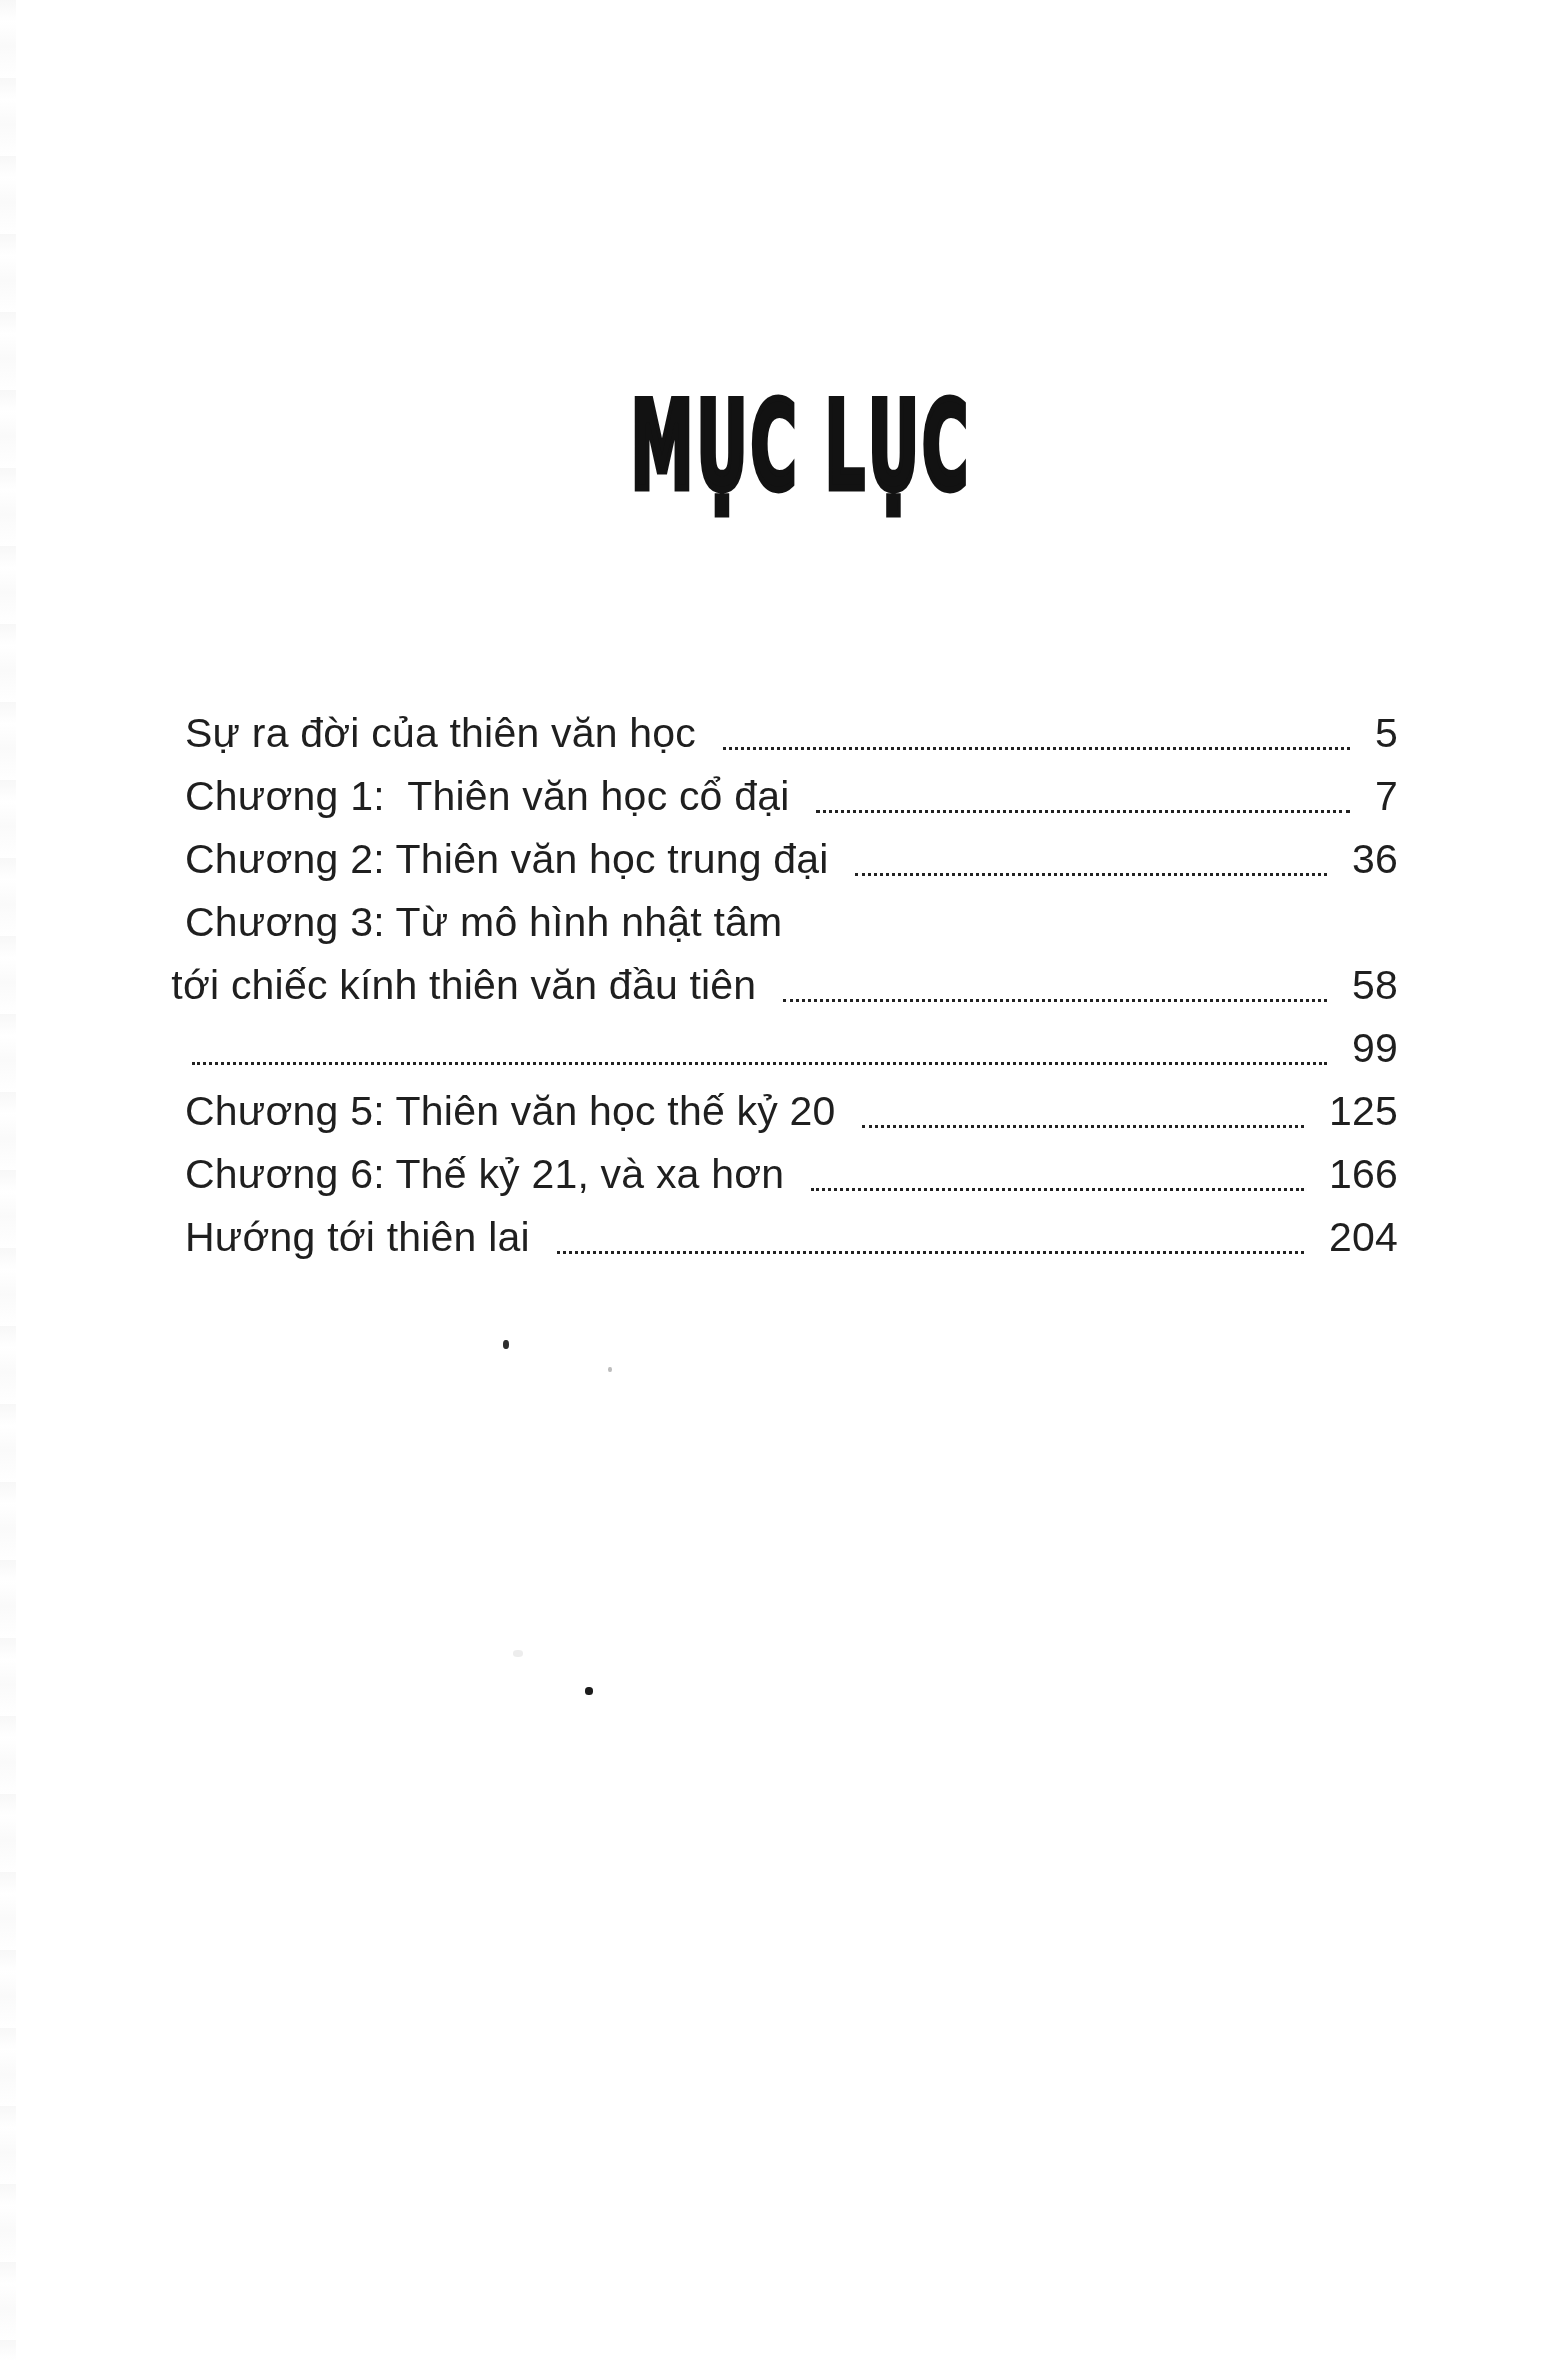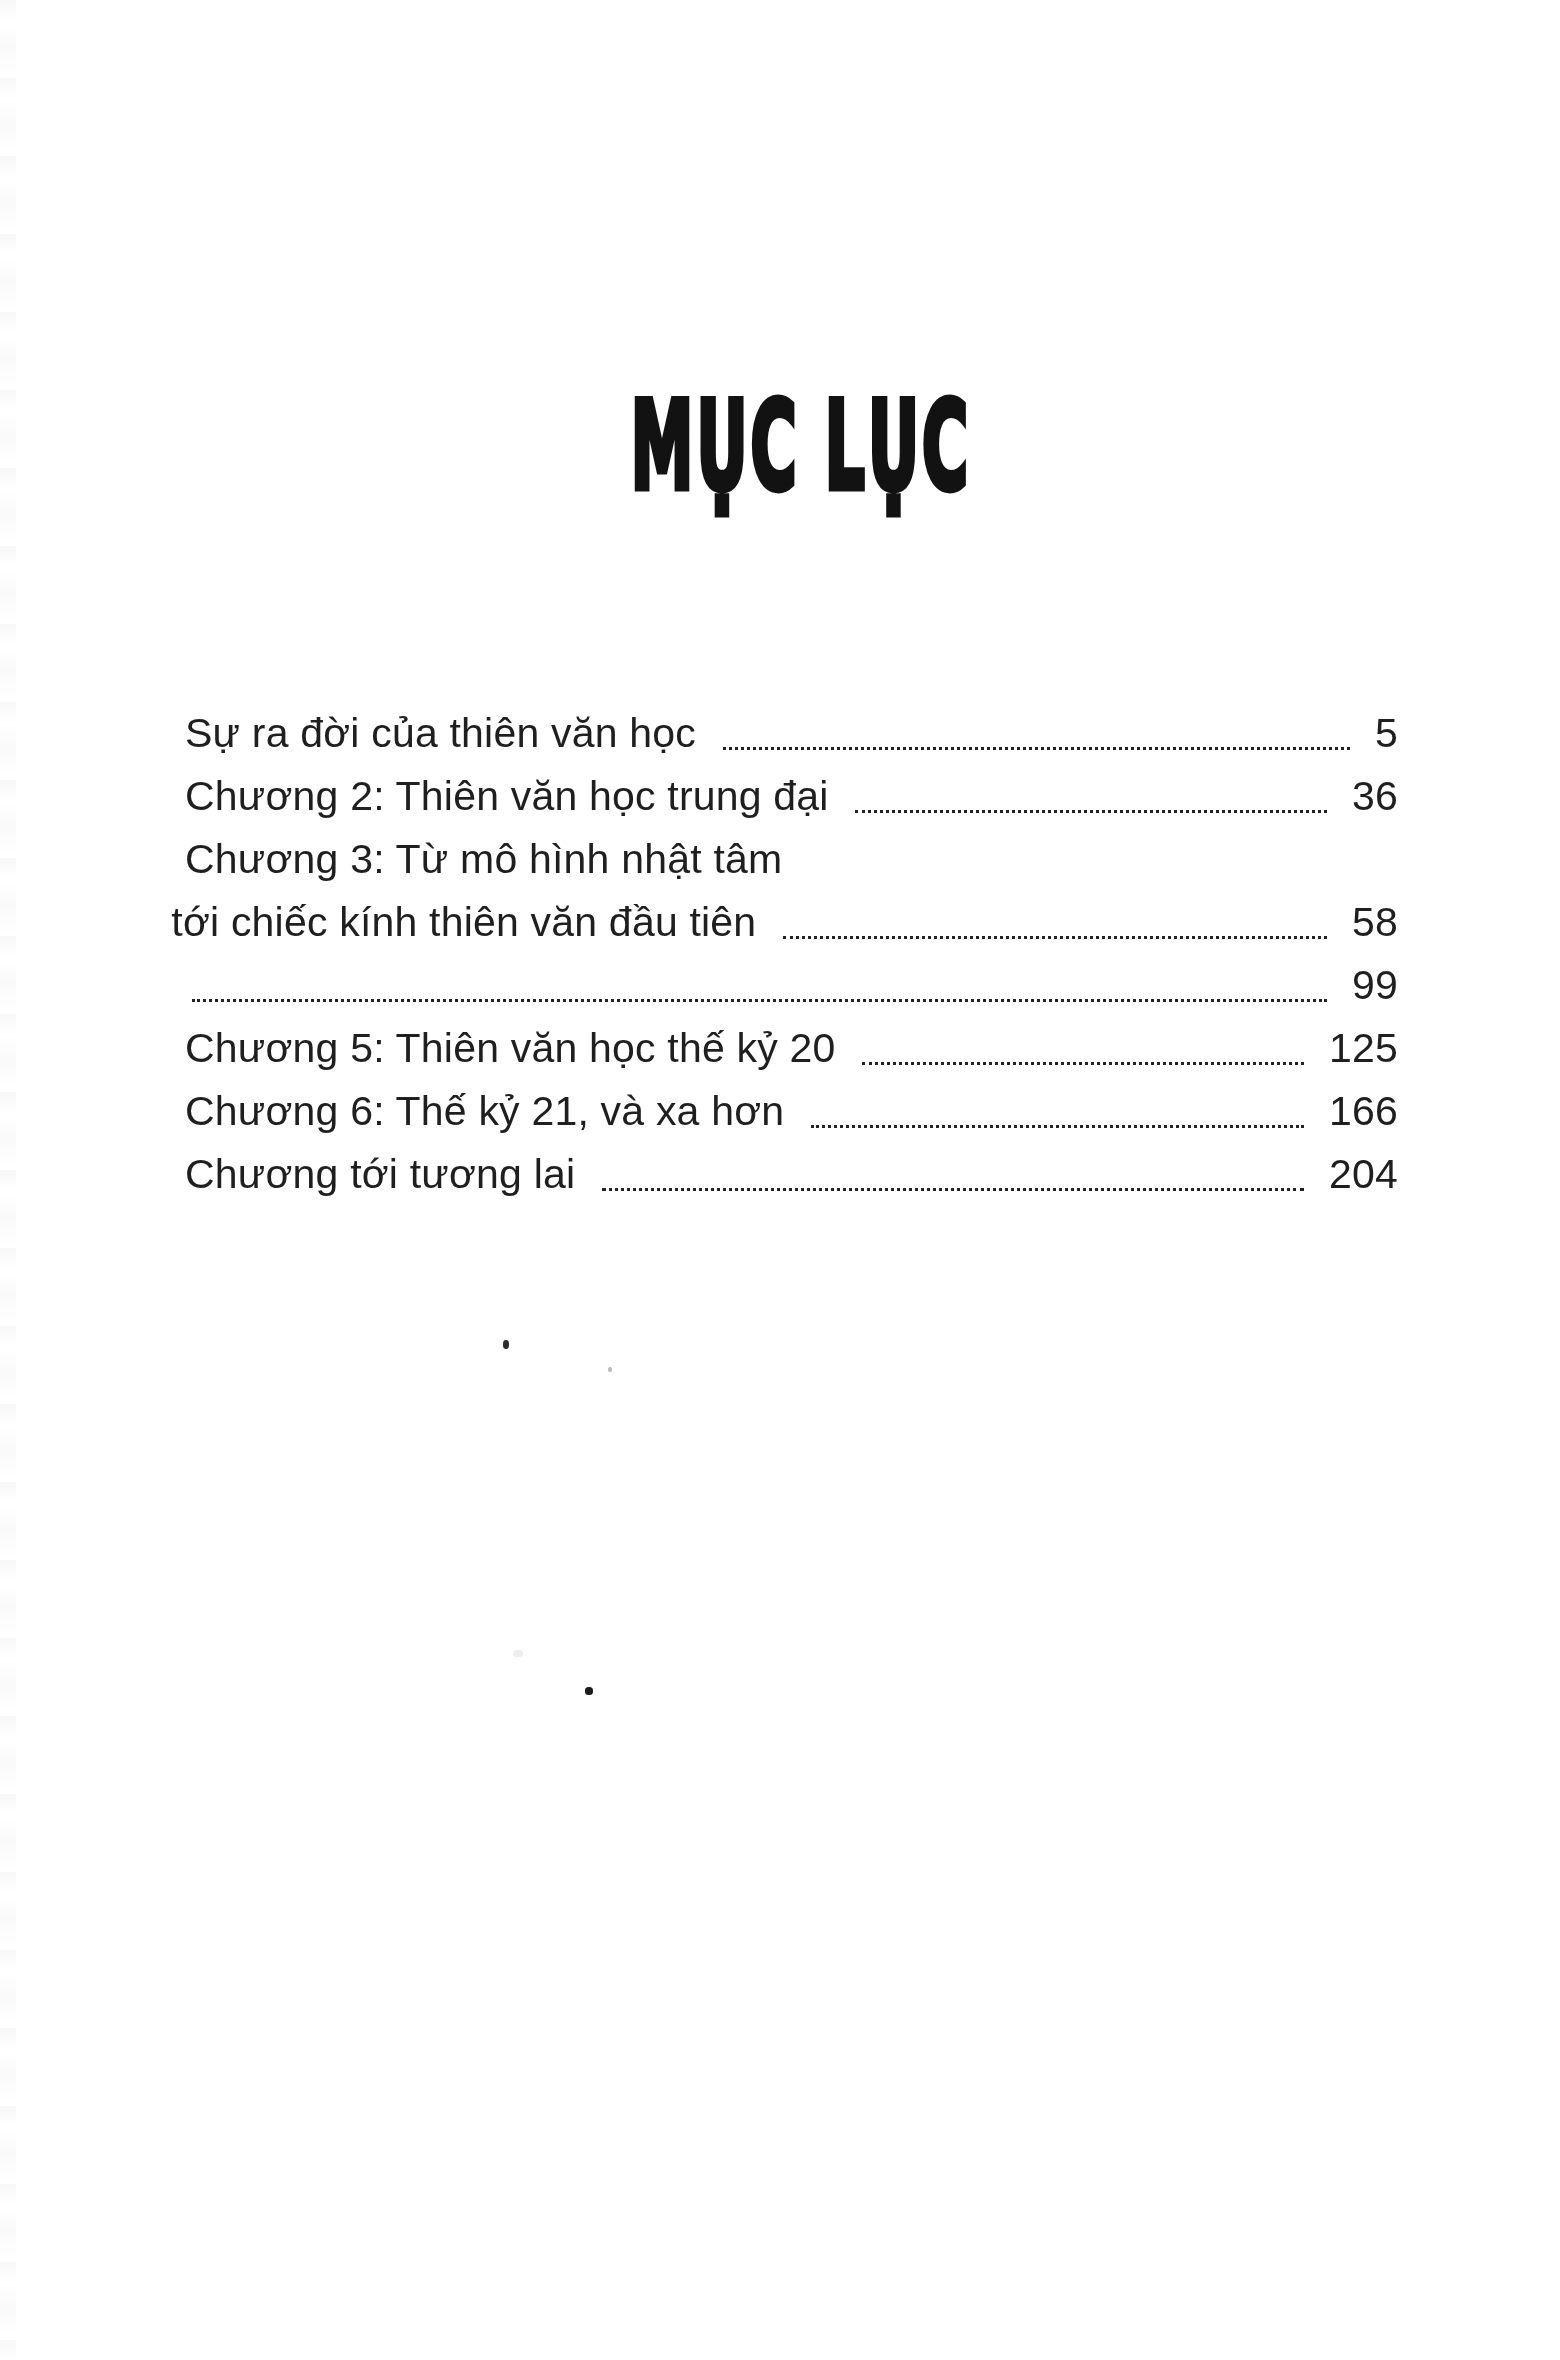--- a/index.html
+++ b/index.html
@@ -110,20 +110,25 @@
   </div>
 
   <div id="toc">
 
     <div class="row">
       <span class="label">Sự ra đời của thiên văn học</span>
       <span class="leader"></span>
       <span class="pnum">5</span>
     </div>
 
+    <div class="row">
+      <span class="label">Chương 1:  Thiên văn học cổ đại</span>
+      <span class="leader"></span>
+      <span class="pnum">7</span>
+    </div>
 
     <div class="row">
       <span class="label">Chương 2: Thiên văn học trung đại</span>
       <span class="leader"></span>
       <span class="pnum">36</span>
     </div>
 
     <div class="row wrap-head">
       <span class="label">Chương 3: Từ mô hình nhật tâm</span>
     </div>
@@ -145,21 +150,21 @@
       <span class="pnum">125</span>
     </div>
 
     <div class="row">
       <span class="label">Chương 6: Thế kỷ 21, và xa hơn</span>
       <span class="leader"></span>
       <span class="pnum">166</span>
     </div>
 
     <div class="row">
-      <span class="label">Chương tới tương lai</span>
+      <span class="label">Hướng tới thiên lai</span>
       <span class="leader"></span>
       <span class="pnum">204</span>
     </div>
 
   </div>
 
   <div class="speck" id="speck1"></div>
   <div class="speck" id="speck2"></div>
   <div class="speck" id="speck3"></div>
   <div class="speck" id="speck4"></div>

